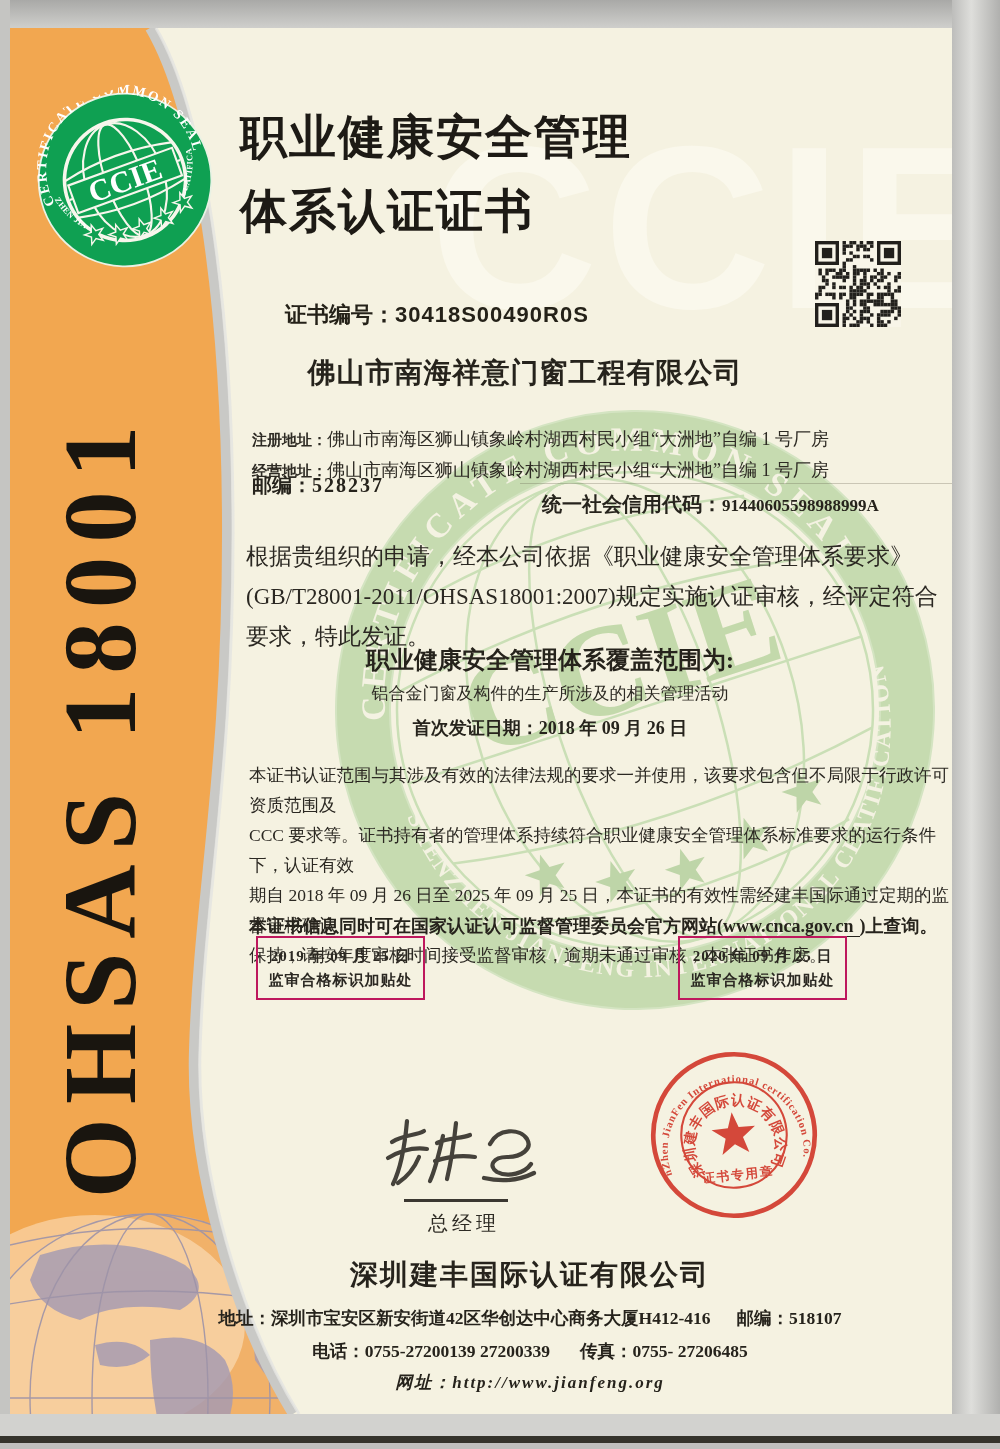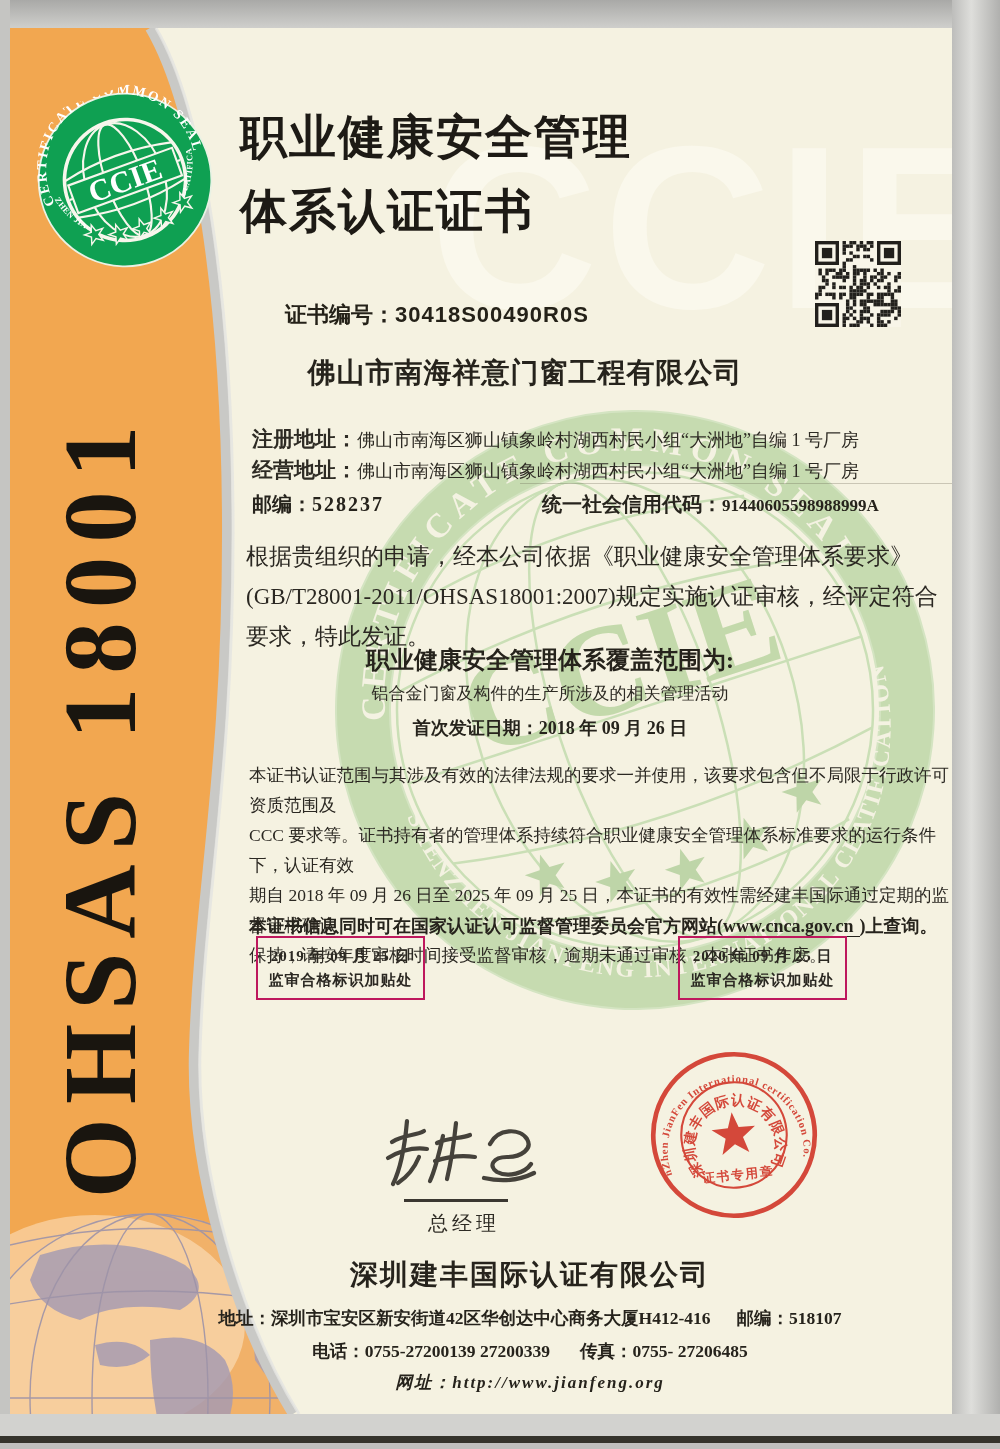--- a/index.html
+++ b/index.html
@@ -9,23 +9,23 @@
   .abs{position:absolute;}
   .z1{z-index:1}.z2{z-index:2}.z3{z-index:3}.z4{z-index:4}.z5{z-index:5}.z6{z-index:6}.z8{z-index:8}
   .ghost-ccie{left:430px;top:112px;font-family:"Liberation Sans","DejaVu Sans",sans-serif;
     font-size:232px;font-weight:800;letter-spacing:6px;color:#faf8ec;line-height:1;}
   .title-block{left:240px;top:100px;width:620px;text-align:left;color:#1d1a15;
     font-weight:700;font-size:47px;line-height:74px;letter-spacing:2px;}
   .certno{left:285px;top:300px;width:600px;color:#242118;font-size:22px;font-weight:700;}
   .certno .num{font-family:"Liberation Sans","DejaVu Sans",sans-serif;letter-spacing:1px;}
   .company{left:215px;top:354px;width:620px;text-align:center;font-size:28px;font-weight:700;color:#26231c;letter-spacing:1px;}
   .addr{left:252px;top:424px;width:700px;color:#2e2b24;font-size:18px;line-height:30px;}
-  .addr b{font-size:21px;}
+  .addr b{font-size:15px;}
   .crease{left:520px;top:483px;width:436px;height:1px;background:rgba(90,85,70,.28);}
-  .codes-post{left:252px;top:491px;font-size:20px;font-weight:700;color:#26231c;}
+  .codes-post{left:252px;top:472px;font-size:20px;font-weight:700;color:#26231c;}
   .codes-post .val{font-weight:600;letter-spacing:2px;}
   .codes-credit{left:542px;top:491px;font-size:20px;font-weight:700;color:#26231c;}
   .codes-credit .val{font-family:Liberation Serif, serif;font-size:17px;font-weight:700;}
   .grant{left:246px;top:537px;width:702px;font-size:23px;line-height:40px;color:#2b2822;}
   .scope-head{left:200px;top:644px;width:700px;text-align:center;font-size:24px;font-weight:700;color:#26231c;}
   .scope-text{left:200px;top:682px;width:700px;text-align:center;font-size:17px;color:#2e2b24;}
   .first-issue{left:200px;top:716px;width:700px;text-align:center;font-size:18px;font-weight:700;color:#26231c;}
   .validity{left:249px;top:760px;width:710px;font-size:17.5px;line-height:30px;color:#2b2822;}
   .infoline{left:249px;top:884px;width:710px;font-size:18px;font-weight:700;color:#26231c;}
   .infoline.l2{top:914px;}

